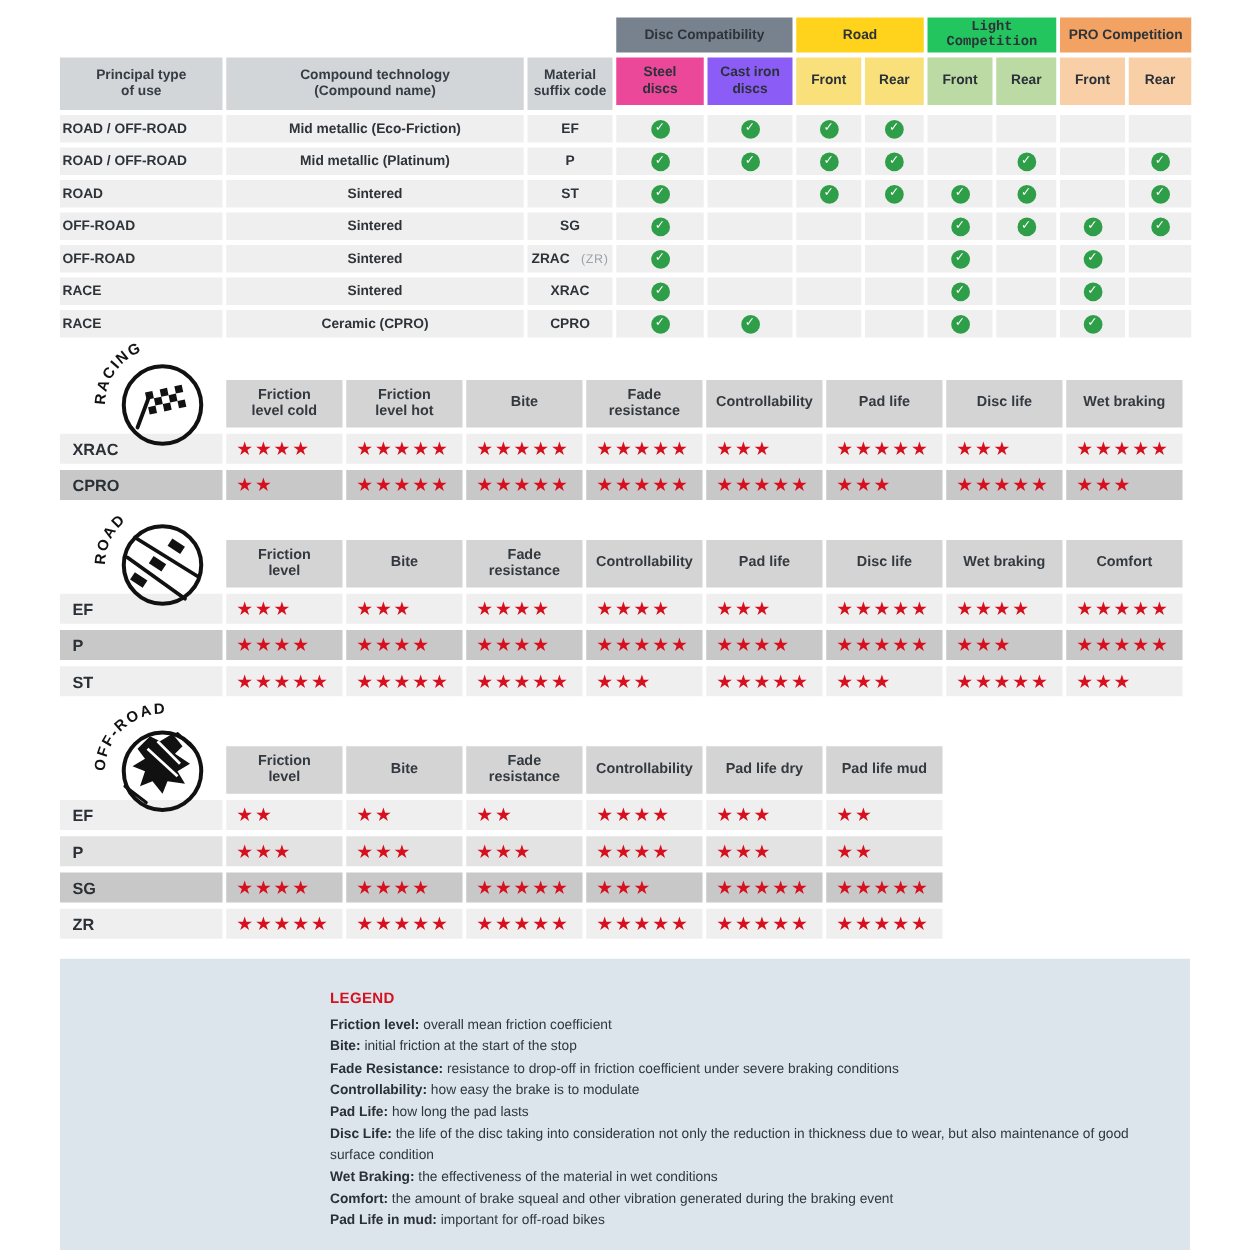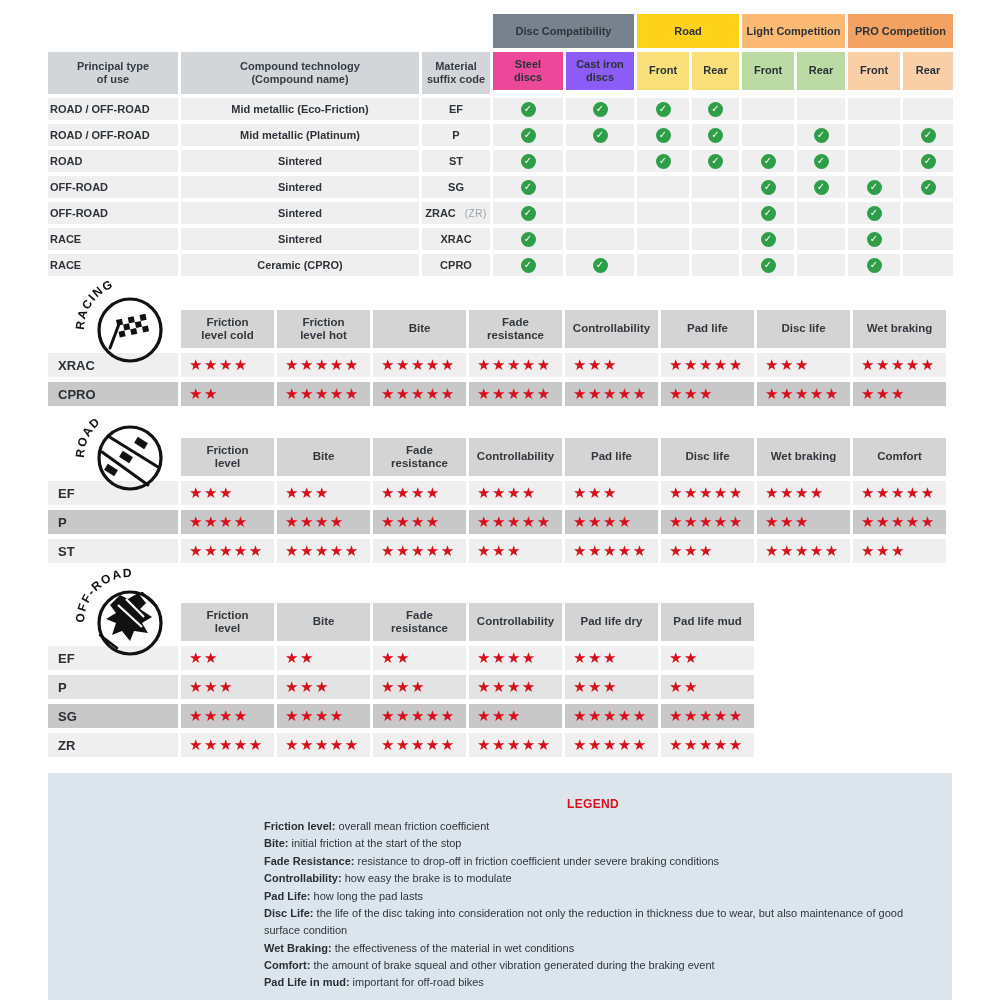--- a/index.html
+++ b/index.html
@@ -12,21 +12,21 @@
   }
   .page { width:1000px; height:1000px; overflow:hidden; position:relative; padding:14px 48px 0 48px; }
 
   
   .compat-grid {
     display:grid;
     grid-template-columns:130px 238px 68px 70px 68px 52px 47px 52px 48px 52px 50px;
     column-gap:3px; row-gap:4px;
   }
   .cell { display:flex; align-items:center; justify-content:center; text-align:center; }
-  .ghead { height:34px; font-weight:bold; font-size:11px; }
+  .ghead { height:28px; font-weight:bold; font-size:11px; }
   .mainhead { height:42px; background:#d3d6d9; font-weight:bold; font-size:11px; line-height:1.2; white-space:pre-line; color:#343c44; }
   .subhead { height:38px; font-weight:bold; font-size:11px; line-height:1.2; white-space:pre-line; color:#2a3138; }
   .drow { height:22px; background:#efefef; font-size:11px; font-weight:bold; color:#2d3339; }
   .drow.use { justify-content:flex-start; padding-left:2px; text-align:left; }
   .code-note { color:#9aa1a8; font-weight:normal; margin-left:9px; font-size:10px; letter-spacing:.5px; }
   .check {
     width:15px; height:15px; border-radius:50%;
     background:var(--green,#2f9e49); color:#fff;
     font-size:10px; font-weight:bold;
     display:flex; align-items:center; justify-content:center; line-height:1;
@@ -47,35 +47,35 @@
   .rhead.empty { background:transparent; }
   .rlabel { height:24px; display:flex; align-items:center; padding-left:10px; font-size:13px; font-weight:bold; color:#2b3036; }
   .rstars { height:24px; display:flex; align-items:center; padding-left:8px; color:var(--red,#d6101e); font-size:15px; letter-spacing:1.5px; }
   .shade-light  { background:#efefef; }
   .shade-medium { background:#e3e3e3; }
   .shade-dark   { background:#c8c8c8; }
   .sec-icon { position:absolute; left:26px; top:-38px; overflow:visible; }
 
   
   .legend { margin-top:16px; background:var(--legendbg,#dbe5eb); padding:24px 30px 24px 216px; min-height:210px; }
-  .legend-title { color:var(--red,#d6101e); font-weight:bold; font-size:12px; margin-bottom:7px; letter-spacing:.3px;text-align:center; }
+  .legend-title { color:var(--red,#d6101e); font-weight:bold; font-size:12px; margin-bottom:7px; letter-spacing:.3px; }
   .legend-item { font-size:11px; line-height:1.58; color:#30363c; max-width:660px; }
   .legend-item b { color:#2a3036; }
 </style>
 </head>
 <body>
 
 <div class="page">
 
   <section>
     <div class="compat-grid" id="compatGrid">
         <div style="grid-column: 1 / span 3;"></div>
         <div class="cell ghead" style="background: rgb(120, 130, 143); grid-column: span 2;">Disc Compatibility</div>
         <div class="cell ghead" style="background: rgb(255, 210, 28); grid-column: span 2;">Road</div>
-        <div class="cell ghead" style="background: #fdba74; grid-column: span 2;">Light Competition</div>
+        <div class="cell ghead" style="background: #22c55e; grid-column: span 2; font-family: Liberation Mono, monospace;">Light Competition</div>
         <div class="cell ghead" style="background: rgb(242, 162, 99); grid-column: span 2;">PRO Competition</div>
         <div class="cell mainhead">Principal type
 of use</div>
         <div class="cell mainhead">Compound technology
 (Compound name)</div>
         <div class="cell mainhead">Material
 suffix code</div>
         <div class="cell subhead" style="background: #ec4899;">Steel
 discs</div>
         <div class="cell subhead" style="background: #8b5cf6;">Cast iron

